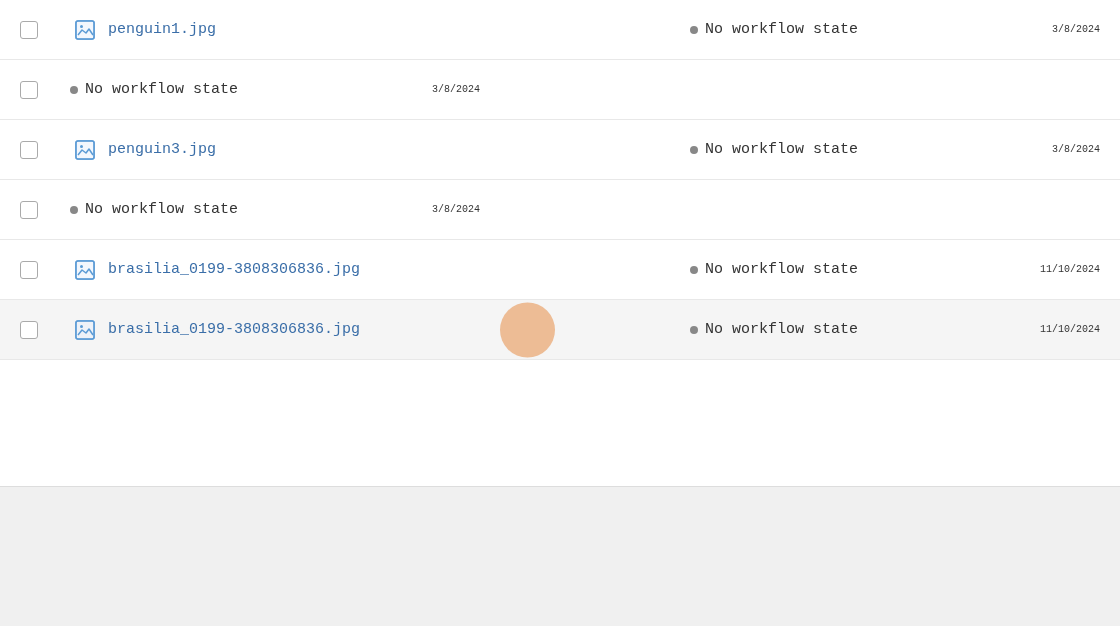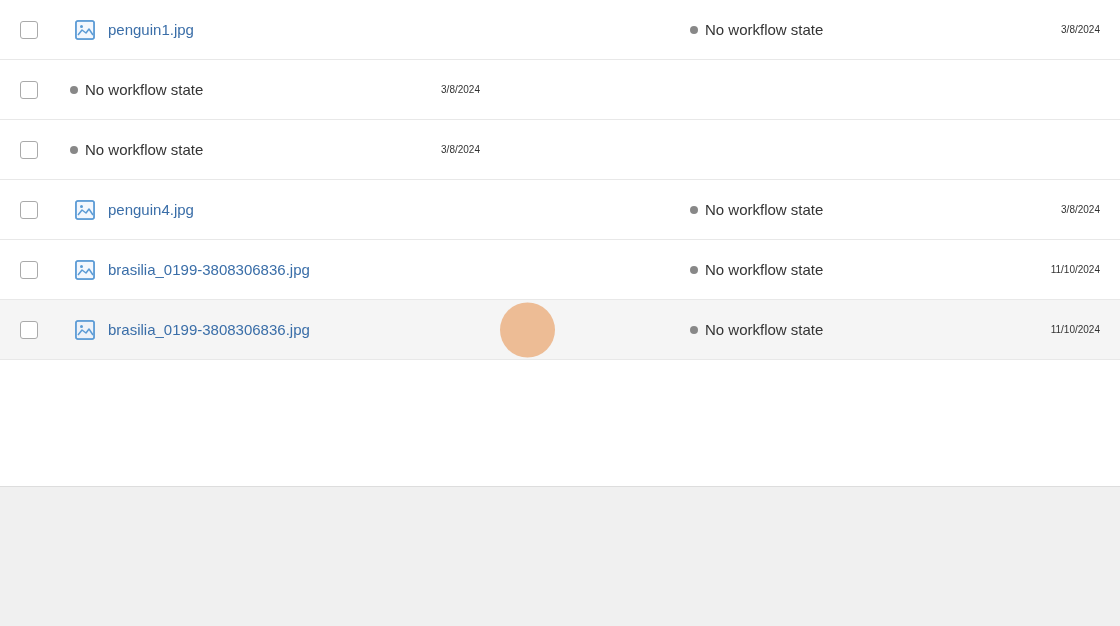--- a/index.html
+++ b/index.html
@@ -13,20 +13,21 @@
       height: 626px;
       background: #ffffff;
       font-family: -apple-system, BlinkMacSystemFont, 'Helvetica Neue', Arial, sans-serif;
       font-size: 15px;
       overflow: hidden;
     }
 
     .file-list {
       width: 100%;
       background: #ffffff;
+      font-family: Liberation Mono, monospace;
     }
 
     .file-row {
       display: flex;
       align-items: center;
       height: 60px;
       border-bottom: 1px solid #e8e8e8;
       padding: 0 20px;
       position: relative;
     }
@@ -168,41 +169,41 @@
       <div class="workflow-cell">
         <div class="workflow-dot"></div>
         <span class="workflow-label">No workflow state</span>
       </div>
       <div class="date-cell">3/8/2024</div>
     </div>
     <div class="file-row">
       <div class="checkbox-cell">
         <div class="checkbox"></div>
       </div>
-      <div class="workflow-cell">
-        <div class="workflow-dot"></div>
-        <span class="workflow-label">No workflow state</span>
-      </div>
-      <div class="date-cell">3/8/2024</div>
-    </div>
-    <div class="file-row">
-      <div class="checkbox-cell">
-        <div class="checkbox"></div>
-      </div>
-      <div class="file-name-cell">
-        <div class="file-icon">
-          <svg viewBox="0 0 22 22" fill="none" xmlns="http://www.w3.org/2000/svg">
-      <rect x="2" y="2" width="18" height="18" rx="2" stroke="#5b9bd5" stroke-width="1.5" fill="none"></rect>
-      <rect x="2" y="2" width="18" height="18" rx="2" fill="#e8f0fb" opacity="0.5"></rect>
-      <rect x="2" y="2" width="18" height="18" rx="2" stroke="#5b9bd5" stroke-width="1.5" fill="none"></rect>
-      <circle cx="7.5" cy="7.5" r="1.5" fill="#5b9bd5"></circle>
-      <path d="M4 16 L8 11 L12 14 L15 10 L19 16" stroke="#5b9bd5" stroke-width="1.5" fill="none" stroke-linejoin="round"></path>
-    </svg>
-        </div>
-        <a class="file-name" href="#">penguin4.jpg</a>
+      <div class="file-name-cell">
+        <div class="file-icon">
+          <svg viewBox="0 0 22 22" fill="none" xmlns="http://www.w3.org/2000/svg">
+      <rect x="2" y="2" width="18" height="18" rx="2" stroke="#5b9bd5" stroke-width="1.5" fill="none"></rect>
+      <rect x="2" y="2" width="18" height="18" rx="2" fill="#e8f0fb" opacity="0.5"></rect>
+      <rect x="2" y="2" width="18" height="18" rx="2" stroke="#5b9bd5" stroke-width="1.5" fill="none"></rect>
+      <circle cx="7.5" cy="7.5" r="1.5" fill="#5b9bd5"></circle>
+      <path d="M4 16 L8 11 L12 14 L15 10 L19 16" stroke="#5b9bd5" stroke-width="1.5" fill="none" stroke-linejoin="round"></path>
+    </svg>
+        </div>
+        <a class="file-name" href="#">penguin3.jpg</a>
+      </div>
+      <div class="workflow-cell">
+        <div class="workflow-dot"></div>
+        <span class="workflow-label">No workflow state</span>
+      </div>
+      <div class="date-cell">3/8/2024</div>
+    </div>
+    <div class="file-row">
+      <div class="checkbox-cell">
+        <div class="checkbox"></div>
       </div>
       <div class="workflow-cell">
         <div class="workflow-dot"></div>
         <span class="workflow-label">No workflow state</span>
       </div>
       <div class="date-cell">3/8/2024</div>
     </div>
     <div class="file-row">
       <div class="checkbox-cell">
         <div class="checkbox"></div>

